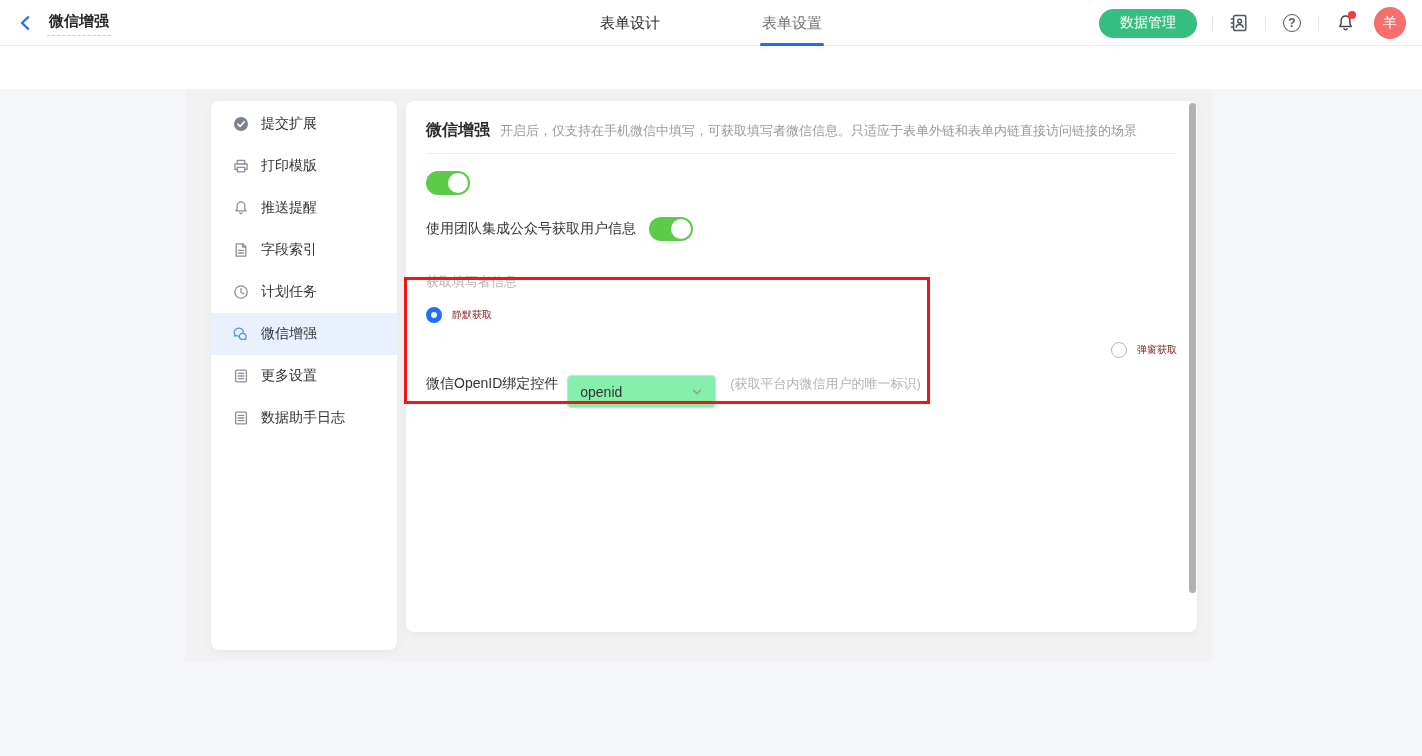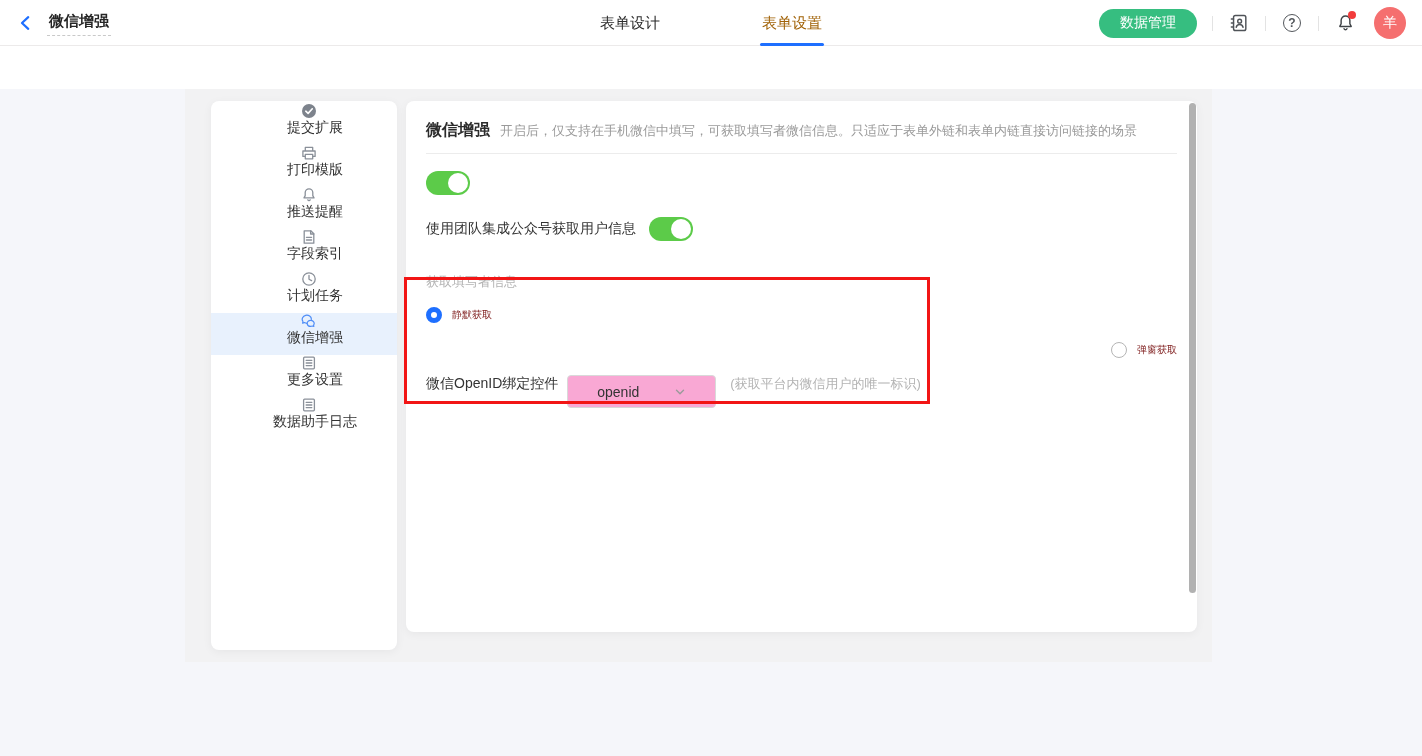--- a/index.html
+++ b/index.html
@@ -17,21 +17,21 @@
   .back-btn { width:24px; height:24px; display:flex; align-items:center; justify-content:center; cursor:pointer; }
   .doc-title {
     margin-left:9px; font-size:15px; font-weight:600; color:#262626;
     border-bottom:1px dashed #c9c9c9; padding:2px 2px 4px 2px; cursor:text;
   }
   .tabs {
     position:absolute; left:50%; transform:translateX(-50%); top:0; height:46px;
     display:flex; gap:100px; align-items:center;
   }
   .tab { position:relative; height:46px; display:flex; align-items:center; font-size:15px; color:#2b2b2b; cursor:pointer; padding:0 1px; }
-  .tab.active { color:#a16207; }
+  .tab.active { color:#737373; }
   .tab.active .tab-underline {
     position:absolute; left:-1px; right:-1px; bottom:0; height:3px;
     background:#1e6fff; border-radius:2px;
   }
   .tb-right { position:absolute; right:16px; top:0; height:46px; display:flex; align-items:center; }
   .pill-btn {
     height:29px; padding:0 21px; border:none; border-radius:15px;
     background:#36be80; color:#fff; font-size:14px; cursor:pointer;
     font-family:inherit; display:flex; align-items:center;
   }
@@ -51,21 +51,21 @@
   .white-strip { position:absolute; left:0; top:46px; width:1422px; height:43px; background:#fff; }
   .gray-wrap { position:absolute; left:185px; top:89px; width:1027px; height:573px; background:#f2f2f3; }
   
   .side-card {
     position:absolute; left:211px; top:101px; width:186px; height:549px;
     background:#fff; border-radius:8px; box-shadow:0 2px 10px rgba(0,0,0,.05);
     padding-top:2px; overflow:hidden; z-index:5;
   }
   .side-item {
     height:42px; display:flex; align-items:center; padding-left:22px;
-    font-size:14px; color:#333; cursor:pointer;flex-direction:column;
+    font-size:14px; color:#333; cursor:pointer;
   }
   .side-item .s-icon { width:16px; height:16px; margin-right:12px; color:#8a9099; flex:none; display:flex; }
   .side-item.selected { background:#e8f1fd; }
   .side-item.selected .s-icon { color:#4e8df7; }
   
   .main-card {
     position:absolute; left:406px; top:101px; width:791px; height:531px;
     background:#fff; border-radius:8px; box-shadow:0 2px 10px rgba(0,0,0,.05);
     padding:0 20px; z-index:5;
   }
@@ -88,21 +88,21 @@
   .radio-row.r2 { margin-top:19px;justify-content:flex-end; }
   .radio { width:16px; height:16px; border-radius:50%; margin-right:10px; flex:none; background:#fff; }
   .radio.checked { border:5px solid #1e6fff; }
   .radio.unchecked { border:1px solid #b5b5b5; }
   .radio-label { font-size:10px; color:#7f1d1d; }
   
   .openid-row { margin-top:17px; display:flex; }
   .openid-label { font-size:14px; color:#333; margin-right:9px; }
   .select {
     width:149px; height:33px; border:1px solid #d9d9d9; border-radius:4px;
-    background:#f9a8d4; display:flex; align-items:center; padding:0 29px; cursor:pointer;
+    background:#86efac; display:flex; align-items:center; padding:0 12px; cursor:pointer;
   }
   .select .sel-val { font-size:14px; color:#333; flex:1; }
   .select .chev { color:#9a9a9a; display:flex; }
   .openid-hint { margin-left:14px; font-size:13px; color:#b3b3b3; }
   
   .red-rect {
     position:absolute; left:404px; top:277px; width:526px; height:127px;
     border:3px solid #f21515; pointer-events:none; z-index:20;
   }
   

